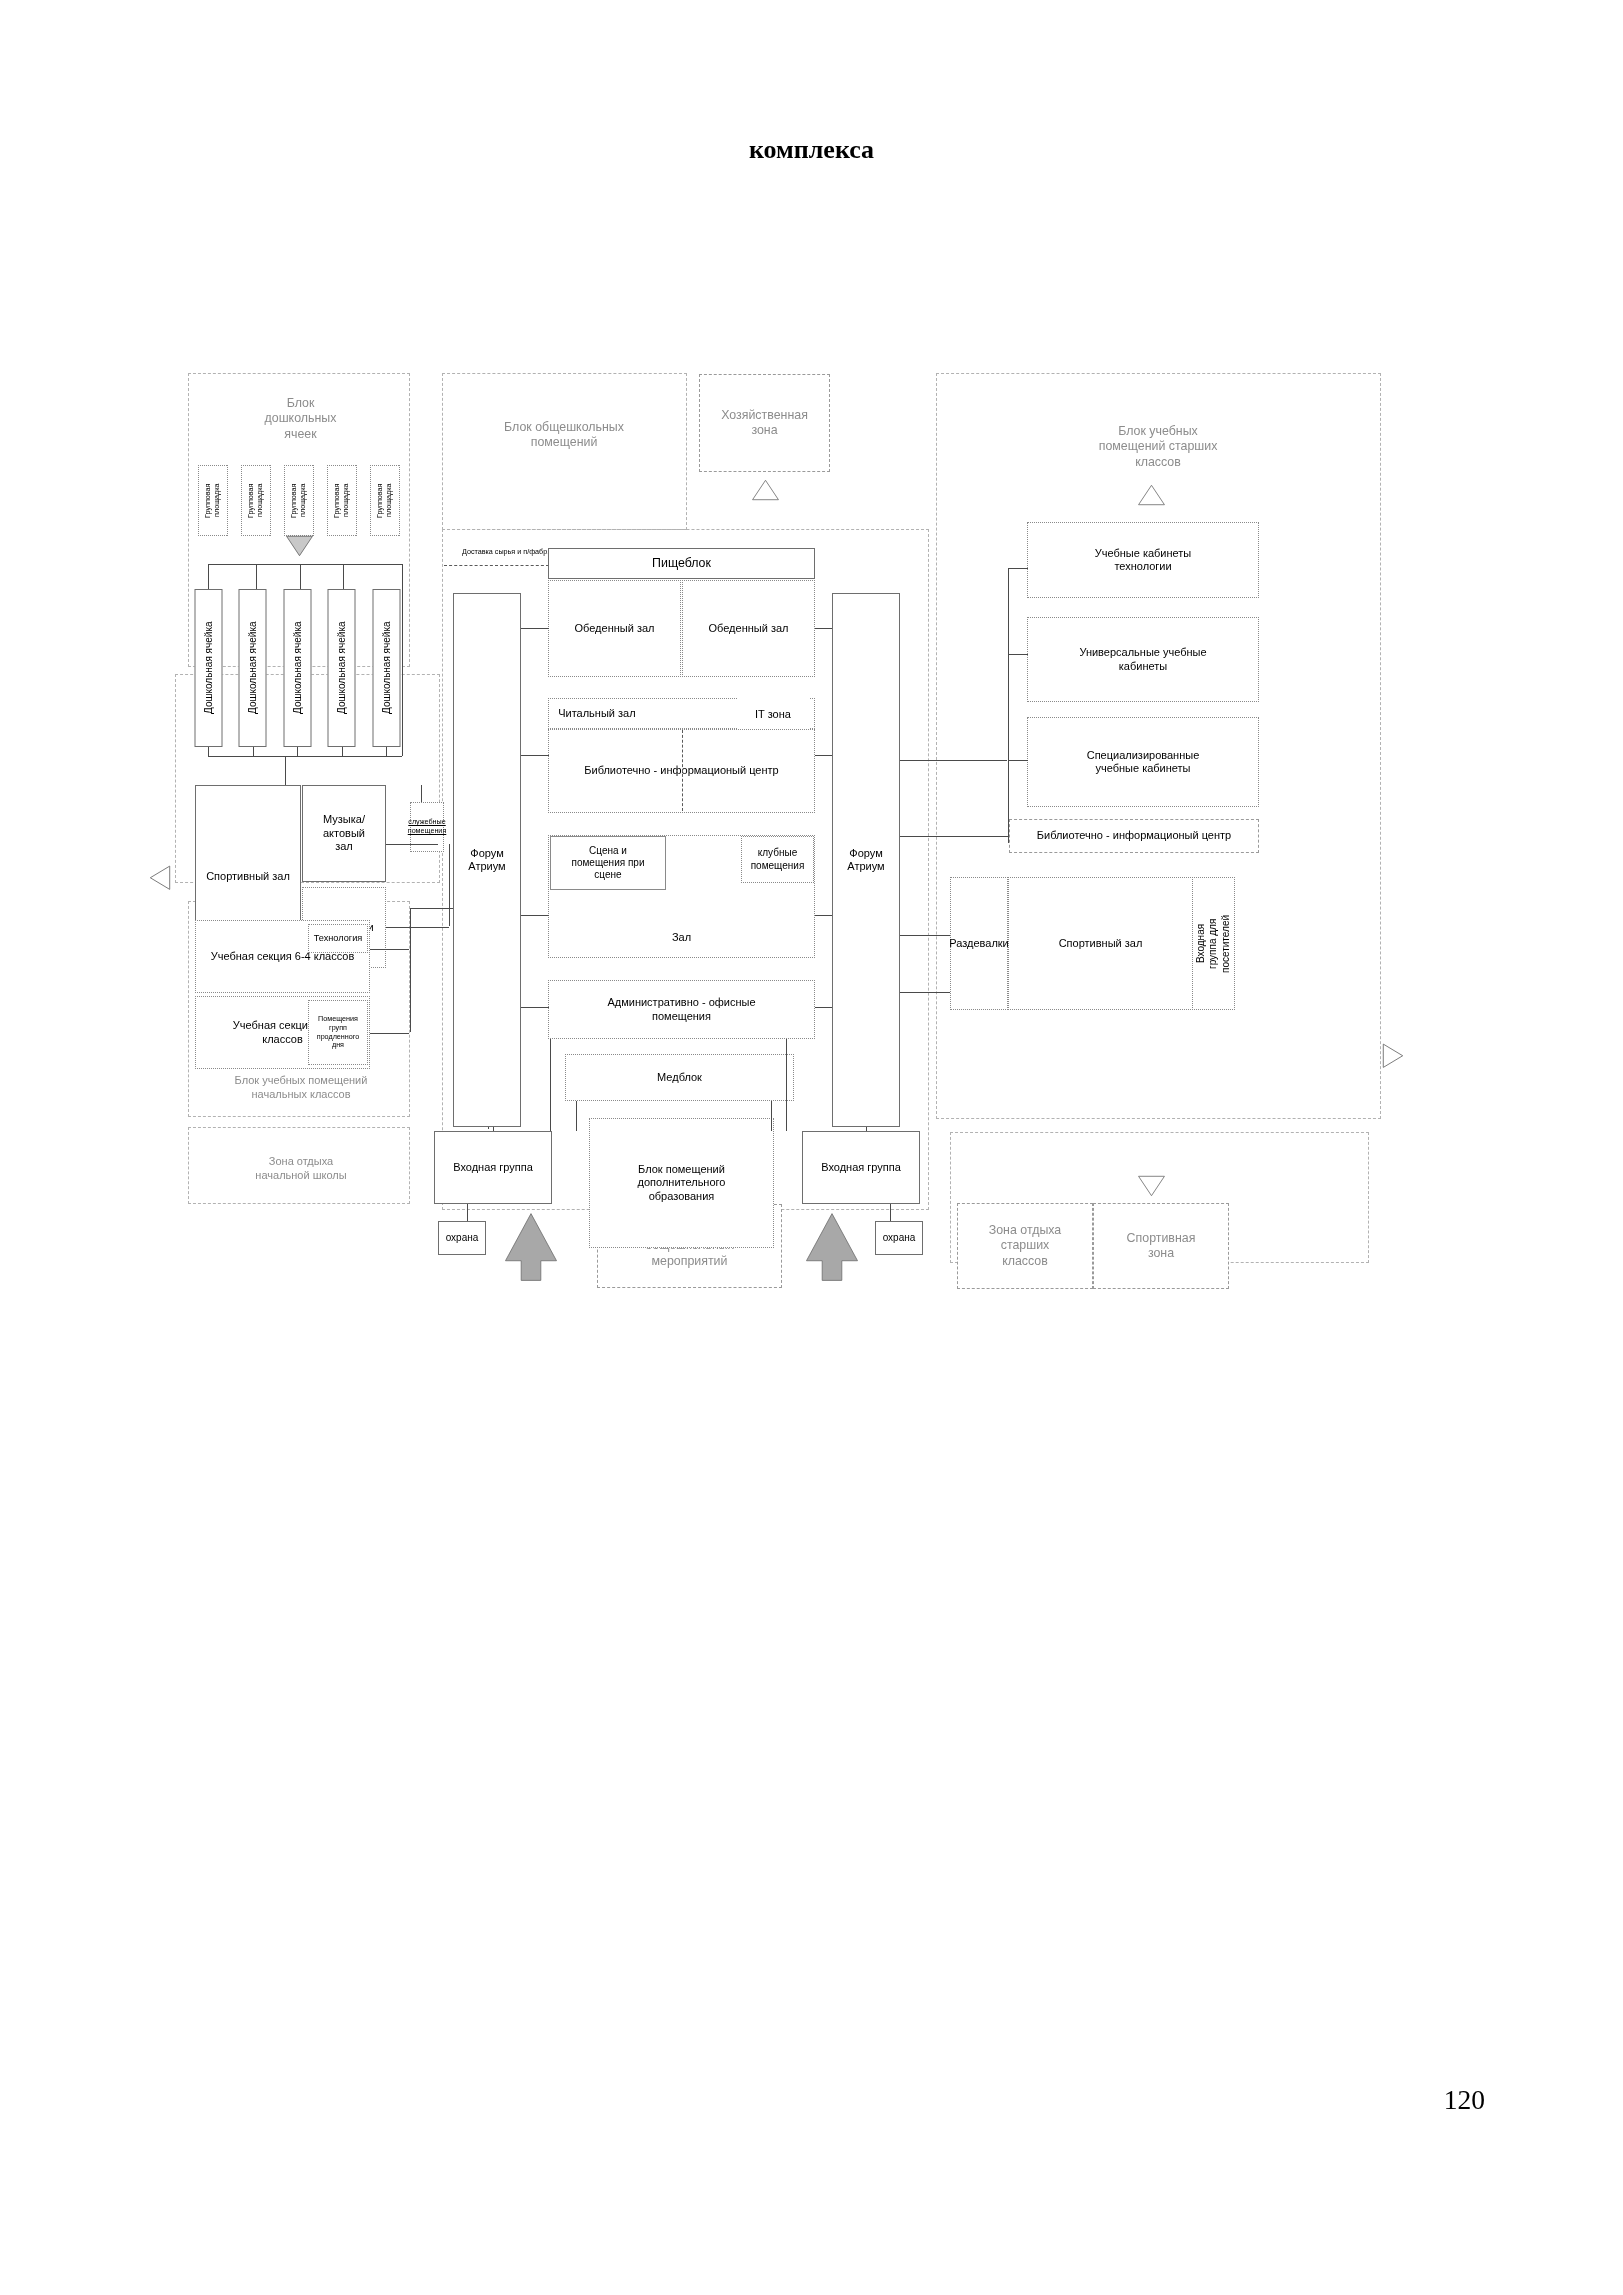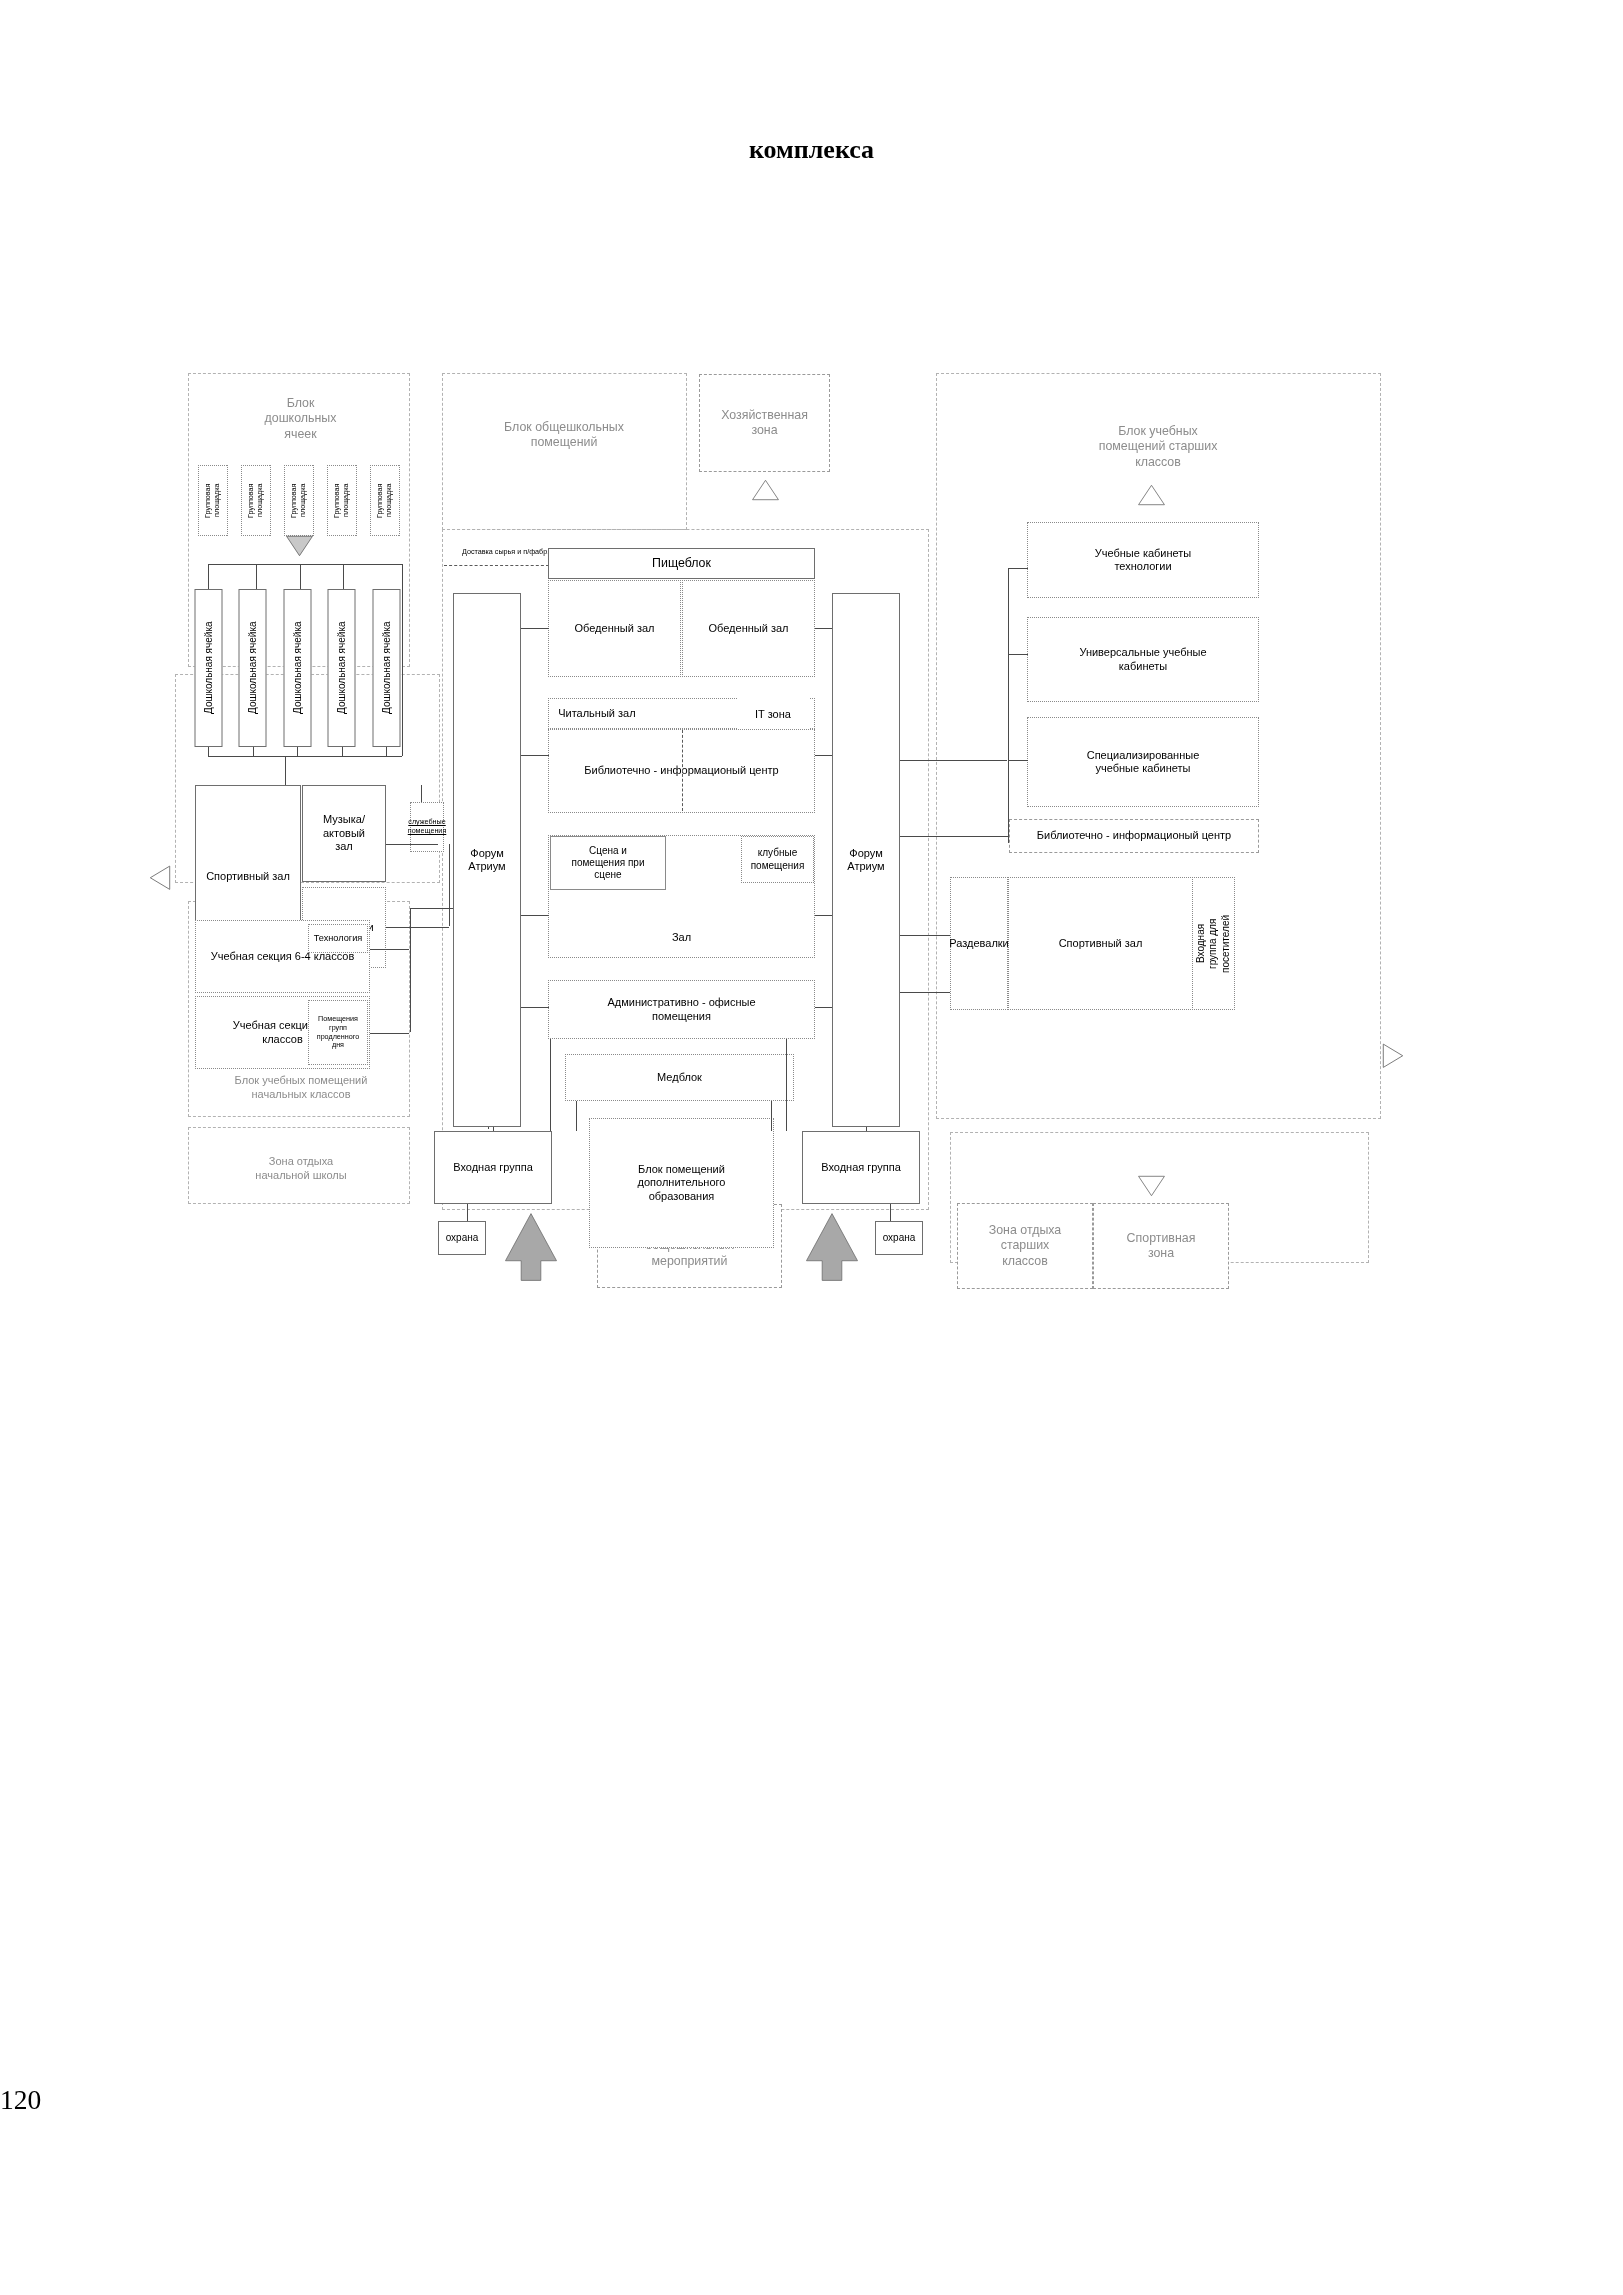--- a/index.html
+++ b/index.html
@@ -5,21 +5,21 @@
   html,body{margin:0;padding:0;background:#fff;}
   body{width:1623px;height:2295px;position:relative;font-family:"Liberation Sans",sans-serif;color:#000;}
 
   
   #doc-title{
     position:absolute;left:216px;top:111px;width:1191px;
     text-align:center;font-family:"Liberation Serif",serif;
     font-weight:bold;font-size:26px;line-height:77px;
   }
   #page-number{
-    position:absolute;left:0;top:2084px;width:1485px;text-align:left;
+    position:absolute;left:0;top:2084px;width:1485px;text-align:right;
     font-family:"Liberation Serif",serif;font-size:27.5px;
   }
 
   
   #diagram{position:absolute;left:157px;top:360px;width:1413px;height:929px;}
 
   
   .bx{position:absolute;box-sizing:border-box;display:flex;align-items:center;
       justify-content:center;text-align:center;background:#fff;}
   .solid{border:0.7px solid #6e6e6e;}

